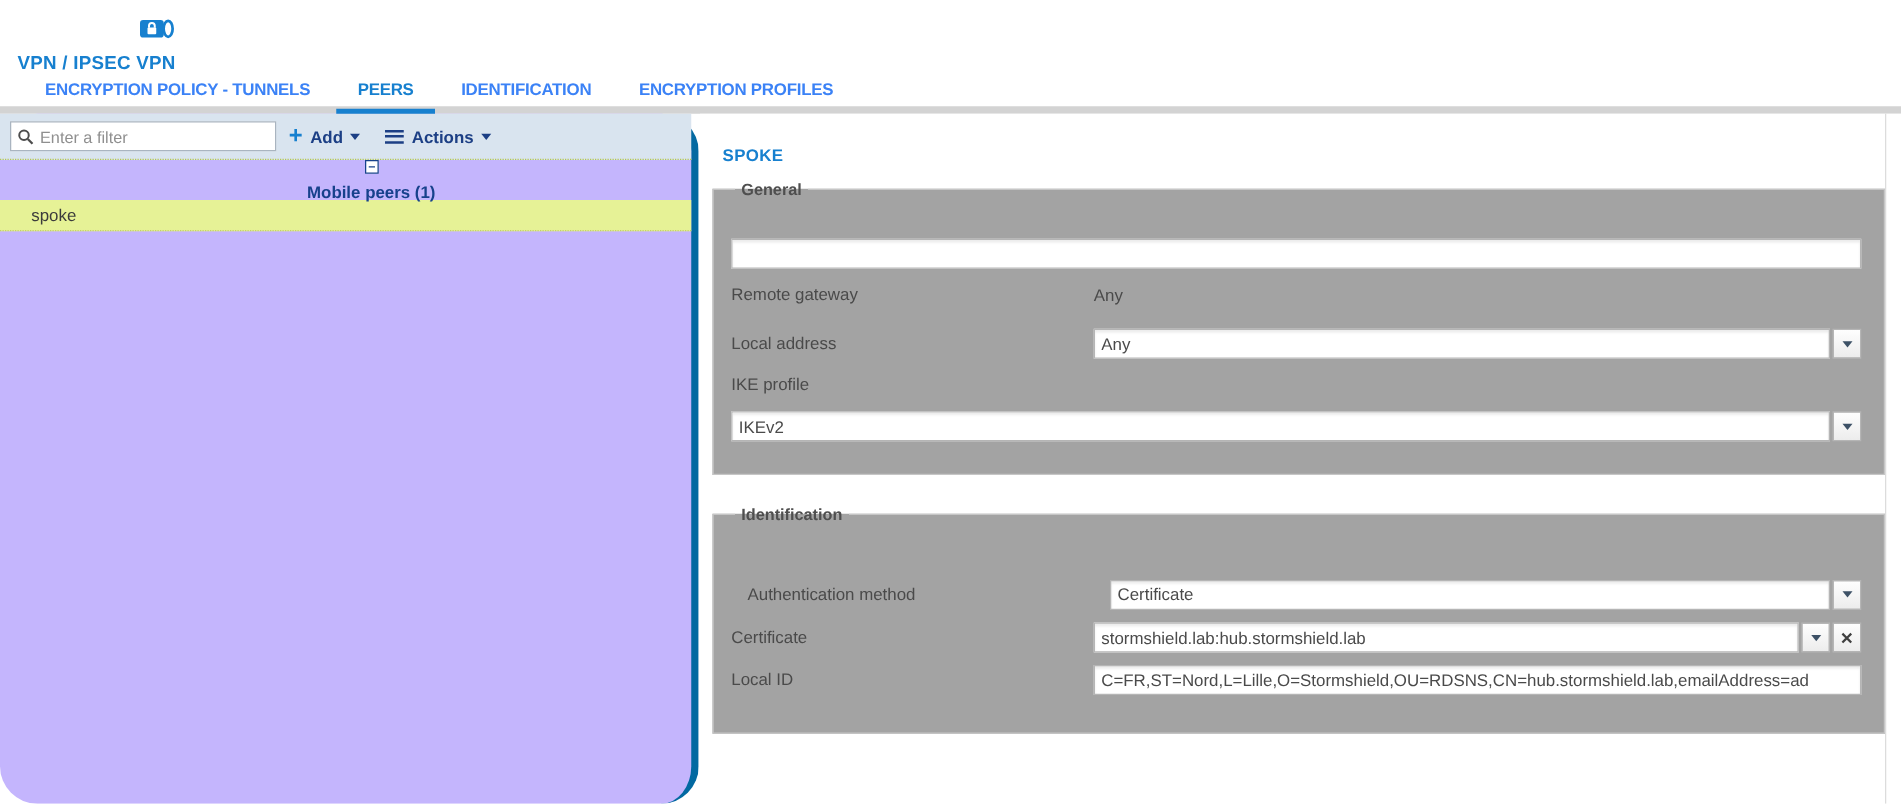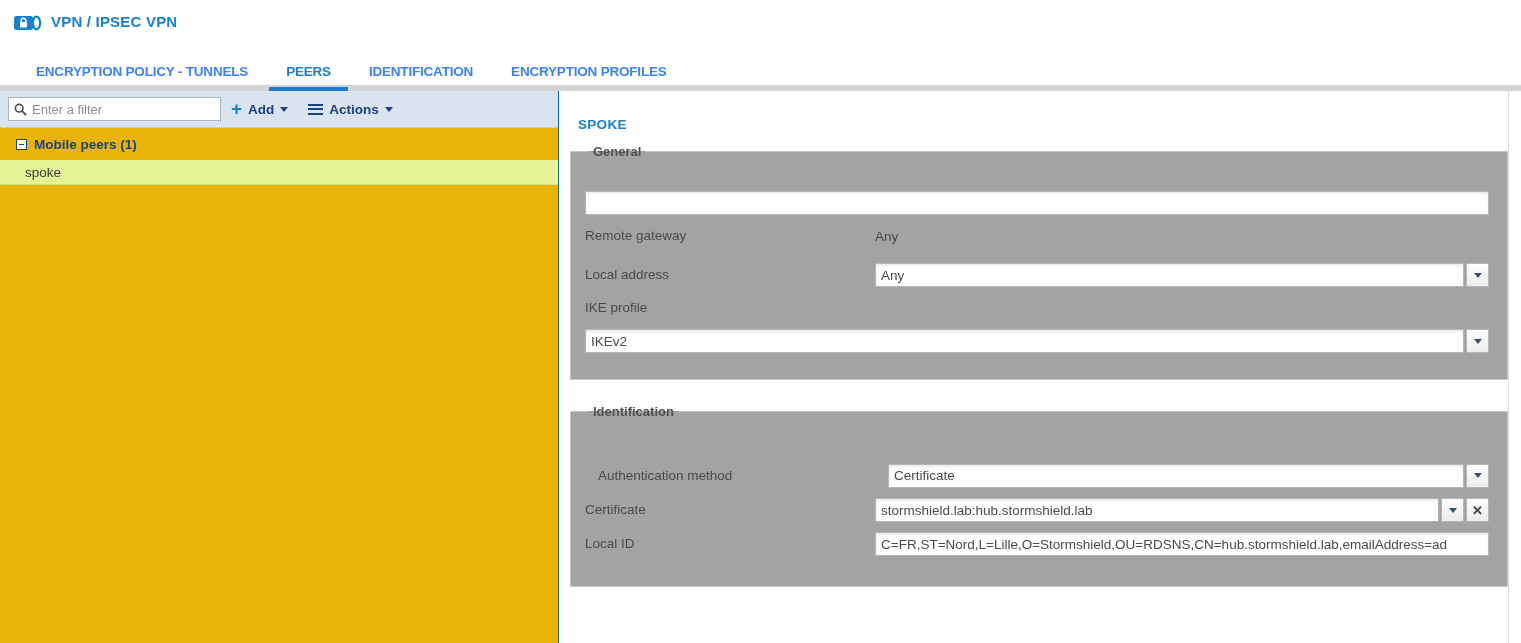--- a/index.html
+++ b/index.html
@@ -3,55 +3,55 @@
 <meta charset="utf-8">
 <style>
   * { margin:0; padding:0; box-sizing:border-box; }
   html,body { width:1521px; height:643px; }
   body {
     position:relative; background:#fff; overflow:hidden;
     font-family:"Liberation Sans", sans-serif; font-size:13.5px; color:#4a4a4a;
   }
 
   
-  .app-header { position:absolute; top:13px; left:14px; display:flex; align-items:flex-start; gap:9px; }
+  .app-header { position:absolute; top:13px; left:14px; display:flex; align-items:flex-end; gap:9px;flex-direction:column; }
   .app-title { color:#1780cf; font-size:15px; font-weight:bold; letter-spacing:.2px; }
 
   
   .tabbar { position:absolute; top:58px; left:0; width:100%; height:33px; }
   .tabstrip { position:absolute; bottom:0; left:0; width:100%; height:6px; background:#d3d3d3; }
   .tabs { position:absolute; left:19px; bottom:6px; display:flex; gap:4px; }
   .tab { padding:0 17px; line-height:27px; font-weight:bold; font-size:13.5px; color:#3b82f6;
          letter-spacing:-.2px; position:relative; cursor:pointer; white-space:nowrap; }
   .tab.active { color:#1780cf; }
   .tab.active::after { content:""; position:absolute; left:0; right:0; bottom:-6px; height:4px;
                        background:#1780cf; z-index:2; }
 
   
   .left-panel { position:absolute; top:91px; left:0; width:559px; bottom:0;
-                background:#eab308; border-right:1px solid #0369a1; }
+                background:#c4b5fd; border-right:6px solid #0369a1;border-radius:30px; }
   .toolbar { height:37px; background:#d9e4ef; border-bottom:1px dotted #b5c654;
              display:flex; align-items:center; padding:0 8px; }
   .searchbox { width:213px; height:24px; background:#fff; border:1px solid #a9b4c0;
                display:flex; align-items:center; gap:5px; padding:0 5px; }
   .searchbox input { border:none; outline:none; flex:1; min-width:0; background:transparent;
                      font-family:"Liberation Sans",sans-serif; font-size:13px; color:#444; }
   .searchbox input::placeholder { color:#8f8f8f; opacity:1; }
   .tool-btn { display:flex; align-items:center; gap:6px; padding:0 10px; cursor:pointer;
               color:#1c3f85; font-weight:bold; font-size:13.5px; }
   .tool-btn:first-of-type { margin-left:6px; }
   .plus-glyph { color:#1780cf; font-size:19px; font-weight:bold; line-height:1; margin-top:-2px; }
   .caret-down { width:0; height:0; border-left:4px solid transparent; border-right:4px solid transparent;
                 border-top:5px solid #1c3f85; margin-top:1px; }
   .menu-glyph { width:15px; height:11px; border-top:2px solid #1c3f85; border-bottom:2px solid #1c3f85;
                 position:relative; }
   .menu-glyph::after { content:""; position:absolute; left:0; right:0; top:2.5px; height:2px; background:#1c3f85; }
 
-  .tree-group { height:32px; display:flex; align-items:center; gap:7px; padding-left:16px;
-                font-weight:bold; font-size:13.5px; color:#17418c; cursor:pointer; }
+  .tree-group { height:32px; display:flex; align-items:center; gap:7px; padding-left:41px;
+                font-weight:bold; font-size:13.5px; color:#17418c; cursor:pointer;flex-direction:column; }
   .minusbox { width:11px; height:11px; border:1px solid #17418c; background:#fff; position:relative; flex:none; }
   .minusbox::after { content:""; position:absolute; left:2px; right:2px; top:4px; height:1px; background:#17418c; }
   .tree-item { height:25px; display:flex; align-items:center; padding-left:25px;
                font-size:13.5px; color:#3c3c3c; cursor:pointer; }
   .tree-item.selected { background:#e6f296; border-bottom:1px dotted #c3d06b; }
 
   
   .right-panel { position:absolute; top:91px; left:560px; width:948px; bottom:0; background:#fff; overflow:hidden; }
   .gutter { position:absolute; top:91px; left:1508px; right:0; bottom:0;
             background:#fff; border-left:1px solid #dcdcdc; }

